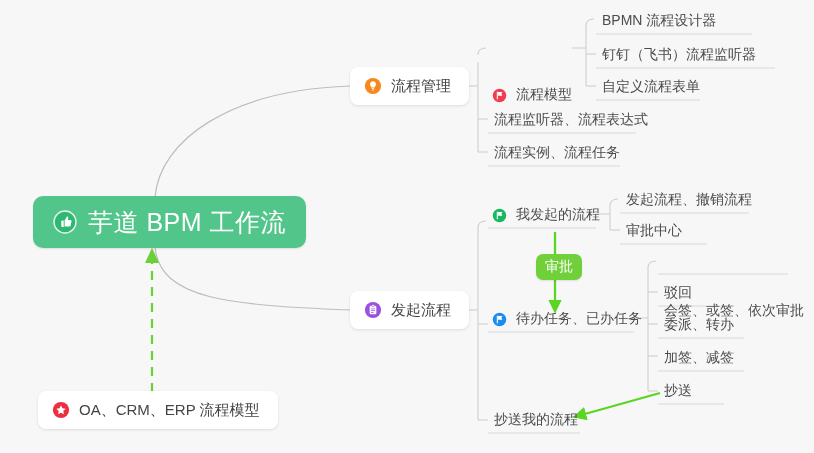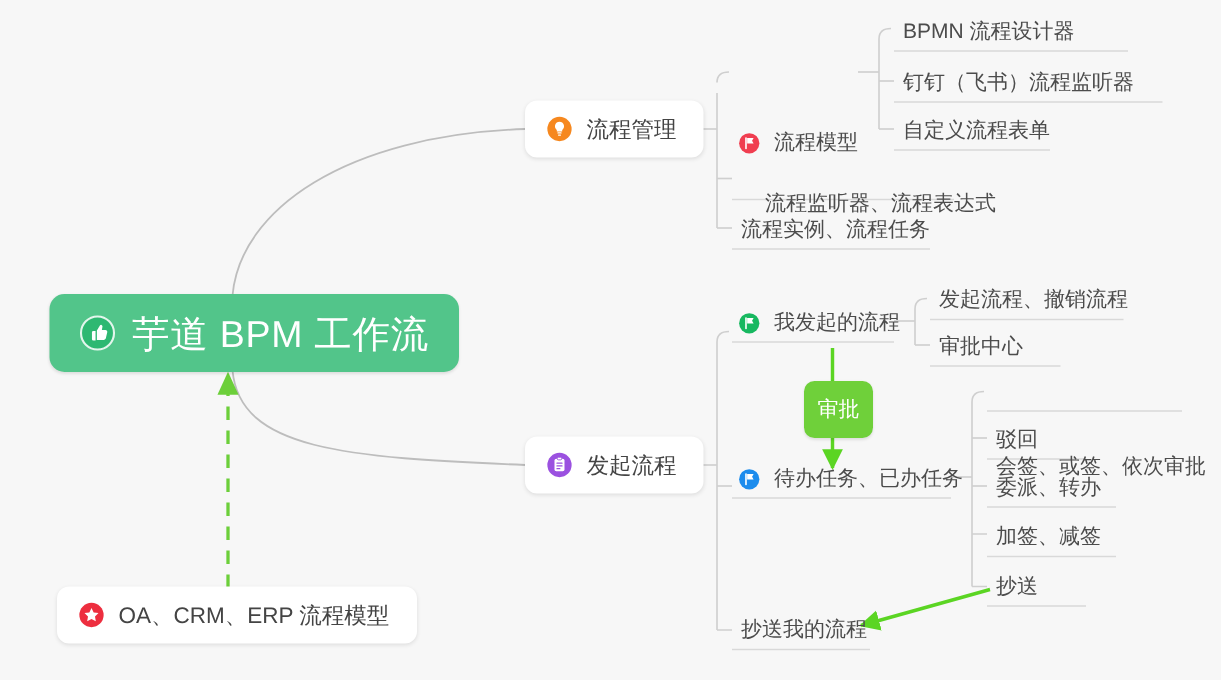--- a/index.html
+++ b/index.html
@@ -51,22 +51,22 @@
   .leaf .label{margin-left:0;}
   .leaf.hasicon{padding-left:2px;}
   .leaf.hasicon .label{margin-left:9px;}
 
   
   .pill{
     background:#6fd03a;
     color:#fff;
     font-size:14px;
     border-radius:7px;
-    padding:12px 9px;
-    height:14px;
+    padding:0 9px;
+    height:26px;
     justify-content:center;
     box-shadow:0 1px 2px rgba(0,0,0,.10);
     z-index:5;
   }
 
   
   .icon{display:inline-flex;align-items:center;justify-content:center;flex:0 0 auto;}
   .ic-lg{width:24px;height:24px;}
   .ic-md{width:18px;height:18px;}
   .ic-sm{width:15px;height:15px;}
@@ -201,21 +201,21 @@
   <div class="node leaf" style="left:600px;top:6px;">
     <span class="label">BPMN 流程设计器</span>
   </div>
   <div class="node leaf" style="left:600px;top:40px;">
     <span class="label">钉钉（飞书）流程监听器</span>
   </div>
   <div class="node leaf" style="left:600px;top:72px;">
     <span class="label">自定义流程表单</span>
   </div>
 
-  <div class="node leaf" style="left:492px;top:121px;margin-left:16px;">
+  <div class="node leaf" style="left:492px;top:105px;">
     <span class="label">流程监听器、流程表达式</span>
   </div>
   <div class="node leaf" style="left:492px;top:138px;">
     <span class="label">流程实例、流程任务</span>
   </div>
 
   <div class="node leaf hasicon" style="left:490px;top:200px;">
     <span class="icon ic-sm">
       <svg viewBox="0 0 16 16" width="15" height="15">
         <circle cx="8" cy="8" r="7.2" fill="#17b860"></circle>

